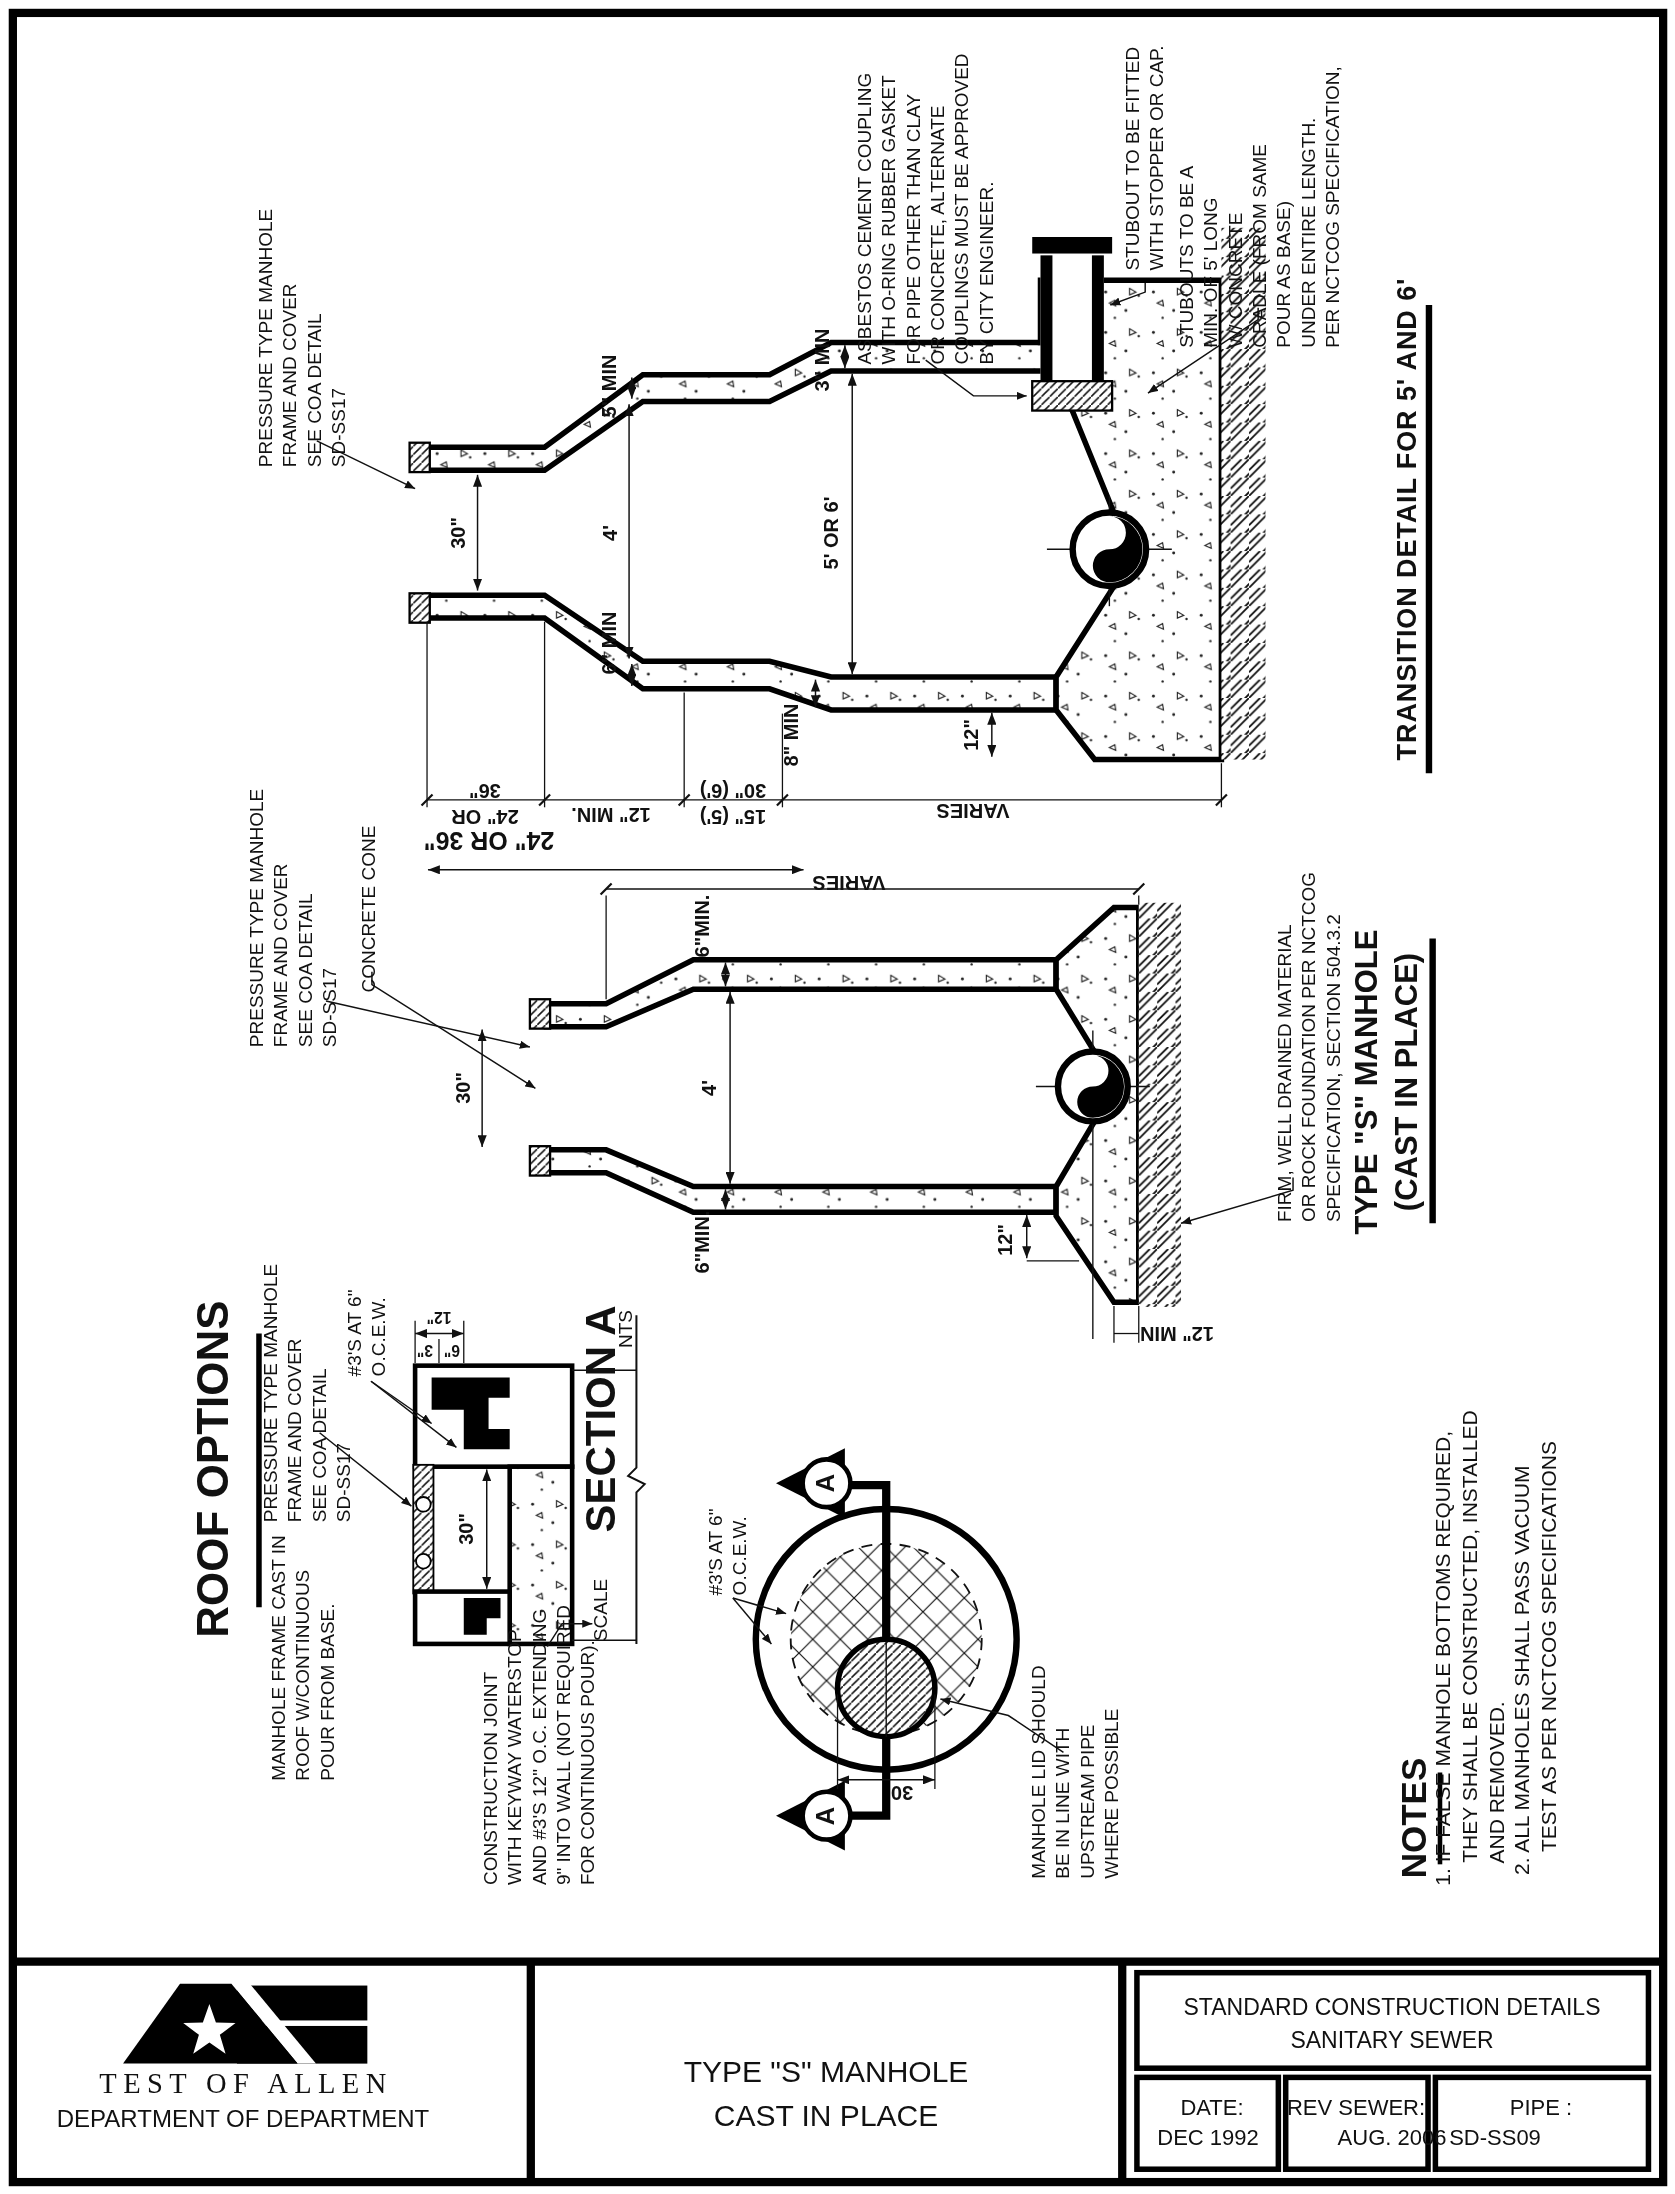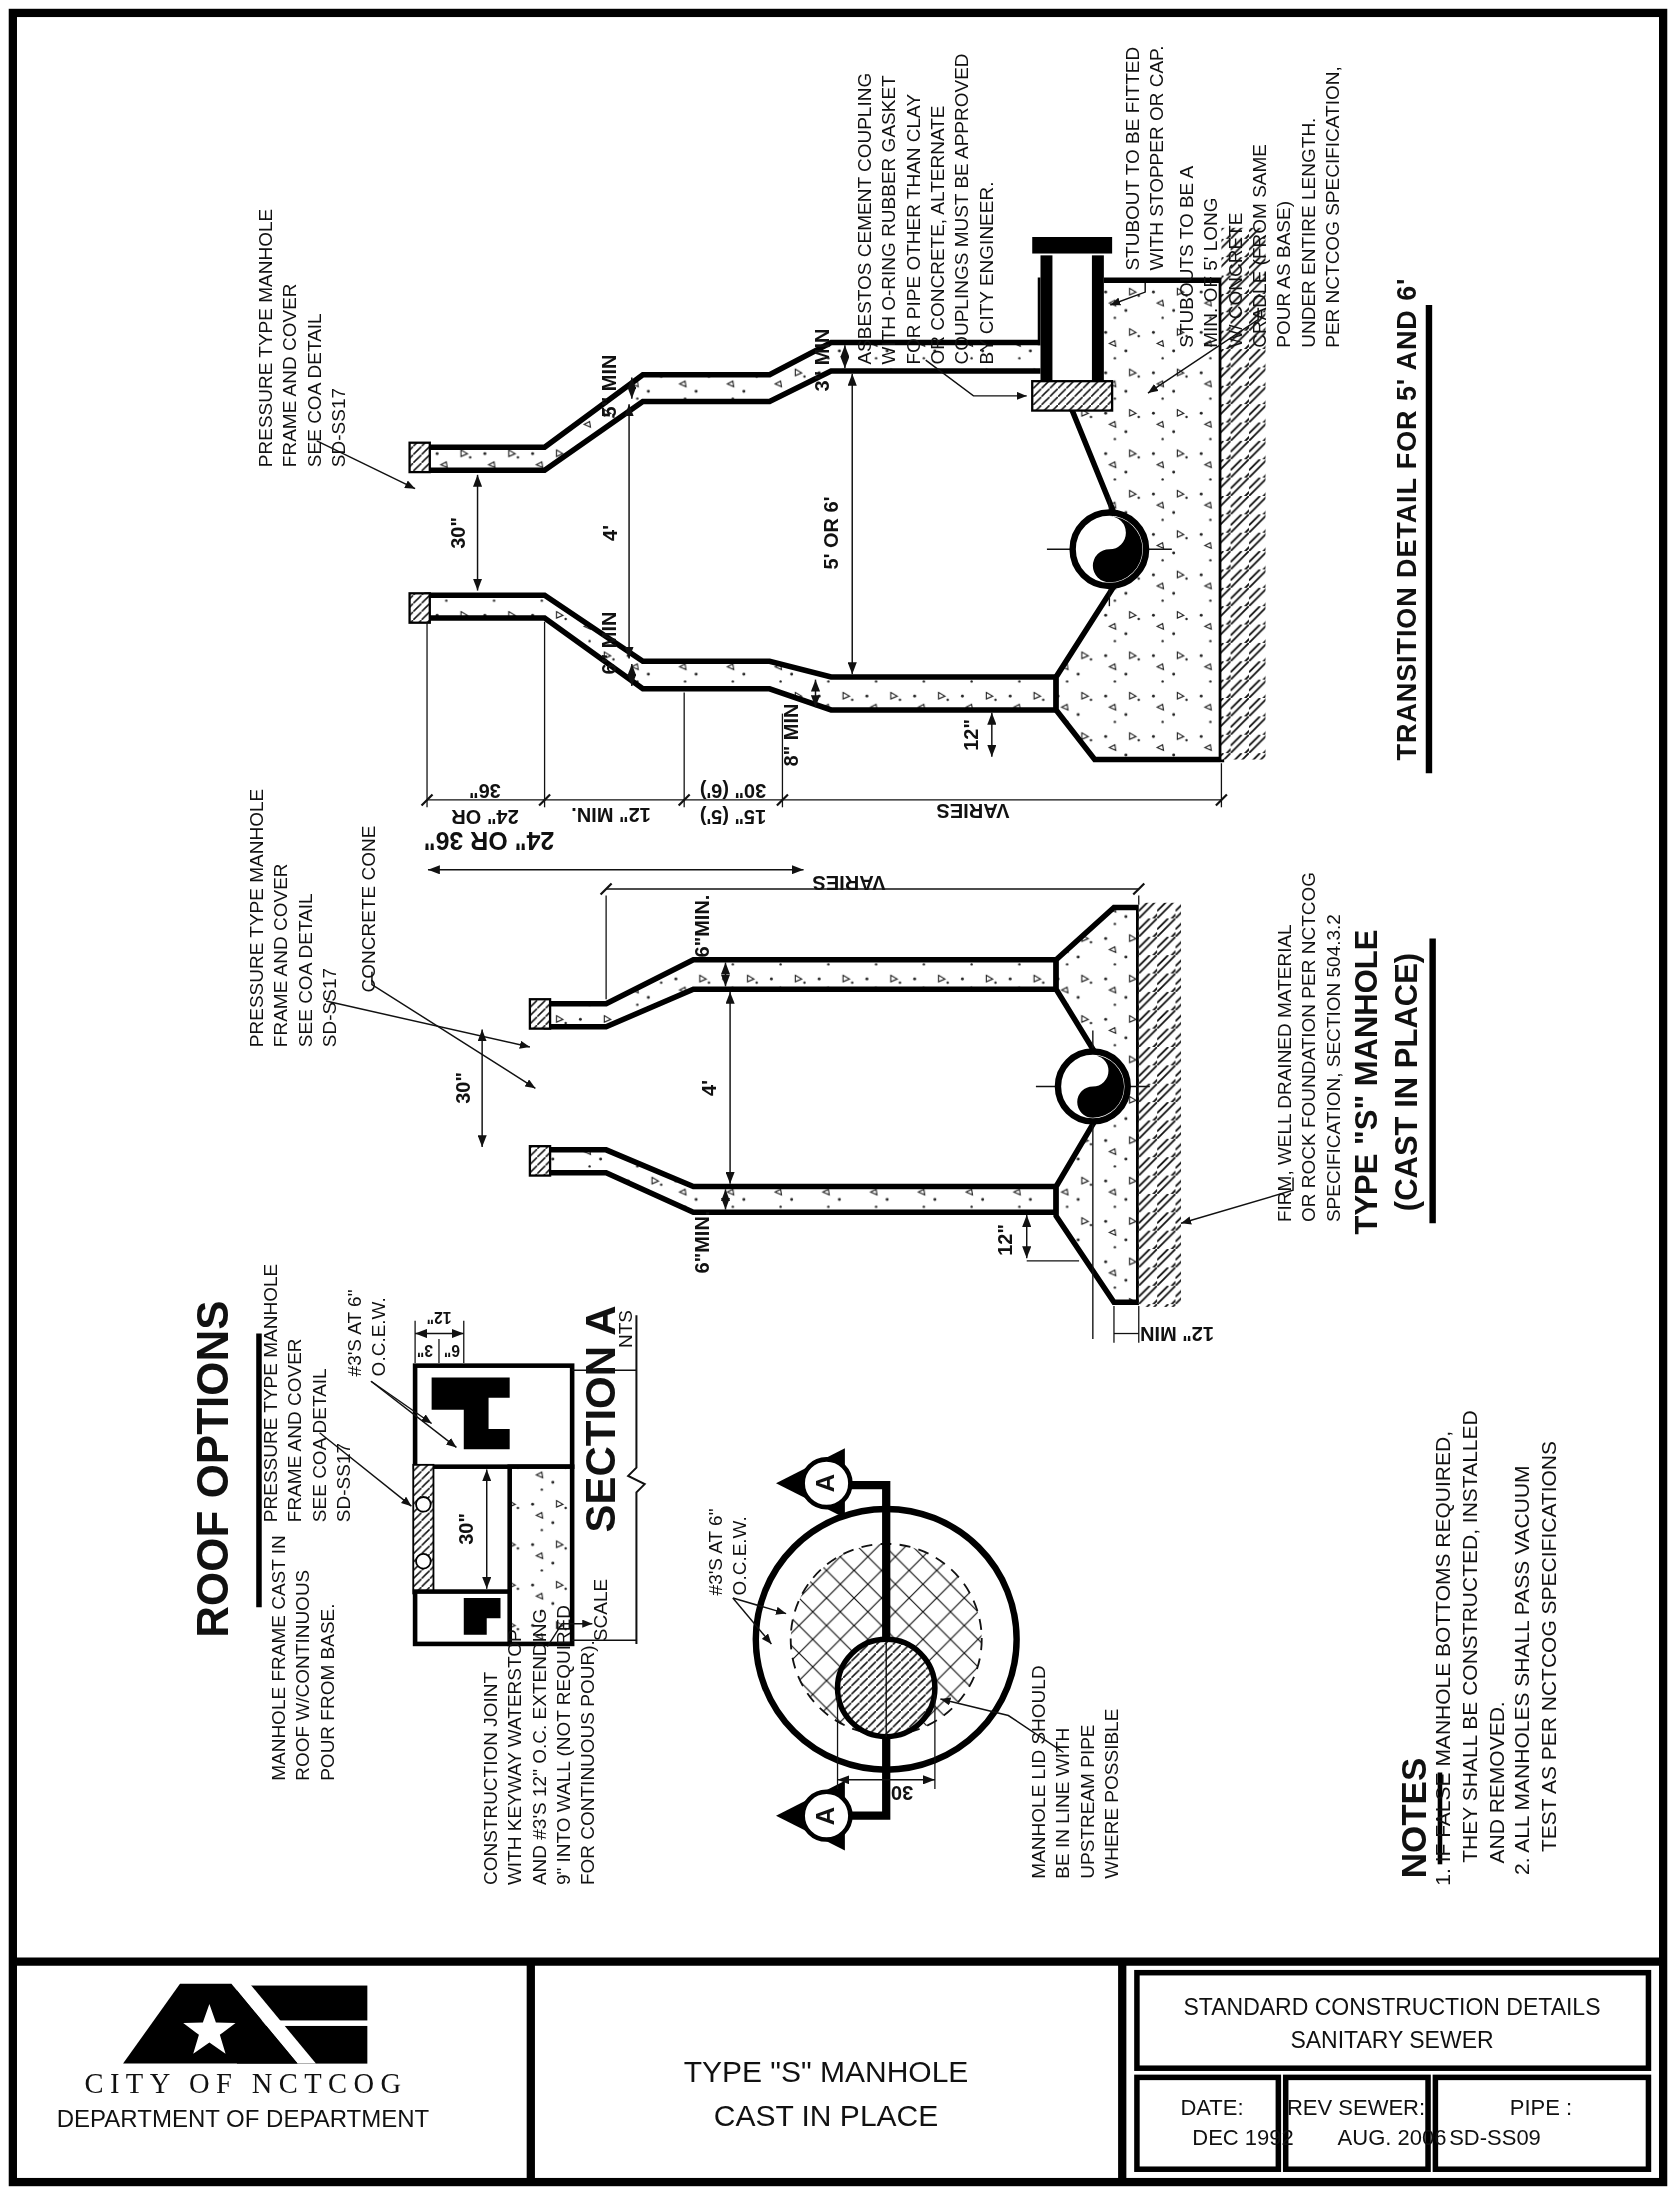--- a/index.html
+++ b/index.html
@@ -337,27 +337,27 @@
 <div class="lb marker-a" style="left:826px;top:1816px">A</div>
 <div class="lb r180 dim" style="left:902px;top:1792px">30</div>
 
 <div class="lb t-notes" style="left:1414px;top:1818px">NOTES</div>
 <div class="lb note-txt" style="left:1470px;top:1648px">1. IF FALSE MANHOLE BOTTOMS REQUIRED,
     THEY SHALL BE CONSTRUCTED, INSTALLED
     AND REMOVED.</div>
 <div class="lb note-txt" style="left:1536px;top:1658px">2. ALL MANHOLES SHALL PASS VACUUM
     TEST AS PER NCTCOG SPECIFICATIONS</div>
 
-<div class="tb tb-org" style="left:246px;top:2084px">CITY OF NCTCOG</div>
+<div class="tb tb-org" style="left:246px;top:2084px">TEST OF ALLEN</div>
 <div class="tb tb-dept" style="left:243px;top:2119px">DEPARTMENT OF DEPARTMENT</div>
 <div class="tb tb-title" style="left:826px;top:2072px">TYPE "S" MANHOLE</div>
 <div class="tb tb-title" style="left:826px;top:2116px">CAST IN PLACE</div>
 <div class="tb tb-std" style="left:1392px;top:2007px">STANDARD CONSTRUCTION DETAILS</div>
 <div class="tb tb-std" style="left:1392px;top:2040px">SANITARY SEWER</div>
 <div class="tb tb-cell" style="left:1212px;top:2108px">DATE:</div>
-<div class="tb tb-cell" style="left:1243px;top:2138px">DEC 1992</div>
+<div class="tb tb-cell" style="left:1208px;top:2138px">DEC 1992</div>
 <div class="tb tb-cell" style="left:1356px;top:2108px">REV SEWER:</div>
 <div class="tb tb-cell" style="left:1392px;top:2138px">AUG. 2006</div>
 <div class="tb tb-cell" style="left:1541px;top:2108px">PIPE :</div>
 <div class="tb tb-cell" style="left:1495px;top:2138px">SD-SS09</div>
 
 </div>
 
 
 </body></html>

